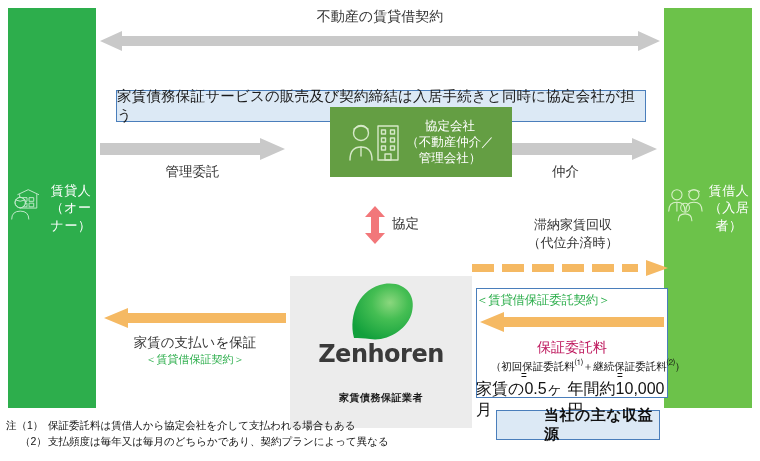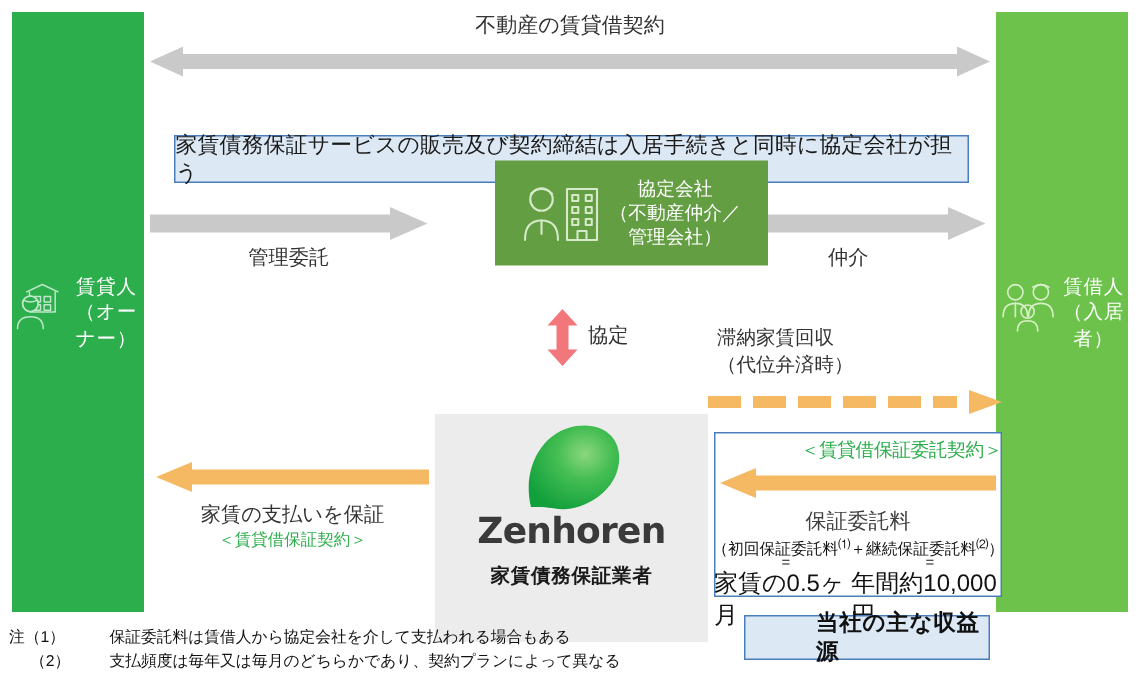--- a/index.html
+++ b/index.html
@@ -44,65 +44,65 @@
         background:#649E43;display:flex;align-items:center;justify-content:center;gap:6px;padding:0 6px;
         box-sizing:border-box;margin-left:42px;}
   #partner-box .picon{width:52px;height:44px;flex:0 0 auto;}
   #partner-box .ptxt{color:#ffffff;font-size:12.5px;line-height:1.3;text-align:center;}
 
   
   #arrow-kyotei{position:absolute;left:364px;top:206px;width:22px;height:38px;}
   #label-kyotei{position:absolute;left:392px;top:215px;font-size:13.5px;color:#333;}
 
   
-  #label-arrears{position:absolute;left:478px;top:216px;width:190px;text-align:left;
+  #label-arrears{position:absolute;left:478px;top:216px;width:190px;text-align:center;
         font-size:13px;color:#333;line-height:1.4;}
   #arrow-arrears{position:absolute;left:472px;top:260px;width:196px;height:16px;}
 
   
   #zenhoren-panel{position:absolute;left:290px;top:276px;width:182px;height:152px;
         background:#ECECEC;display:flex;flex-direction:column;align-items:center;justify-content:flex-start;
         padding-top:4px;box-sizing:border-box;}
   #zen-leaf{width:74px;height:64px;margin-bottom:-2px;}
   #zen-wordmark{font-family:"DejaVu Sans",sans-serif;font-weight:bold;font-size:24px;
         letter-spacing:-0.5px;color:#3a3a3a;line-height:1;margin-top:0px;}
-  #zen-sub{font-size:13px;font-weight:bold;color:#1a1a1a;margin-top:9px;letter-spacing:0.5px;}
+  #zen-sub{font-size:10px;font-weight:bold;color:#1a1a1a;margin-top:25px;letter-spacing:0.5px;}
 
   
   #arrow-guarantee{position:absolute;left:104px;top:308px;width:182px;height:20px;}
   #label-guarantee{position:absolute;left:100px;top:334px;width:190px;text-align:center;
         font-size:13.5px;color:#333;}
   #label-guarantee-sub{position:absolute;left:100px;top:352px;width:190px;text-align:center;
         font-size:11px;color:#2DAE4C;}
 
   
   #fee-box{position:absolute;left:476px;top:288px;width:192px;height:110px;
         border:1.5px solid #4A7EBB;background:#ffffff;box-sizing:border-box;}
-  #fee-title{position:absolute;left:476px;top:292px;width:192px;text-align:right;
+  #fee-title{position:absolute;left:476px;top:292px;width:192px;text-align:left;
         font-size:12.5px;color:#2DAE4C;letter-spacing:-0.3px;}
   #arrow-fee{position:absolute;left:480px;top:312px;width:184px;height:20px;}
   #fee-main{position:absolute;left:476px;top:339px;width:192px;text-align:center;
-        font-size:14px;color:#404040;}
+        font-size:14px;color:#be185d;}
   #fee-formula{position:absolute;left:472px;top:357px;width:200px;text-align:center;
-        font-size:10.5px;color:#111;white-space:nowrap;}
+        font-size:10.5px;color:#111;white-space:nowrap;padding-left:16px;}
   #fee-formula sup{font-size:8px;}
   #fee-eq{position:absolute;left:476px;top:370px;width:192px;
         display:flex;justify-content:space-around;font-size:10px;color:#111;}
   #fee-values{position:absolute;left:476px;top:379px;width:192px;
         display:flex;justify-content:space-around;font-size:16px;color:#111;}
 
   
   #revenue-box{position:absolute;left:496px;top:410px;width:164px;height:30px;
         background:#DCE9F5;border:1.5px solid #4A7EBB;box-sizing:border-box;
         display:flex;align-items:center;justify-content:center;
         font-size:15px;font-weight:bold;color:#111;letter-spacing:0.5px;padding-left:47px;}
 
   
   #notes{position:absolute;left:6px;top:418px;font-size:10.5px;color:#111;line-height:1.5;}
-  #notes .nrow{display:flex;gap:25px;}
+  #notes .nrow{display:flex;}
   #notes .nlabel{width:42px;flex:0 0 auto;}
   #notes .nlabel2{width:42px;flex:0 0 auto;text-indent:14px;}
 </style>
 </head>
 <body>
 
 <div id="stage">
 
   <div class="pillar" id="pillar-owner">
     <svg class="picon" viewBox="0 0 62 58">

